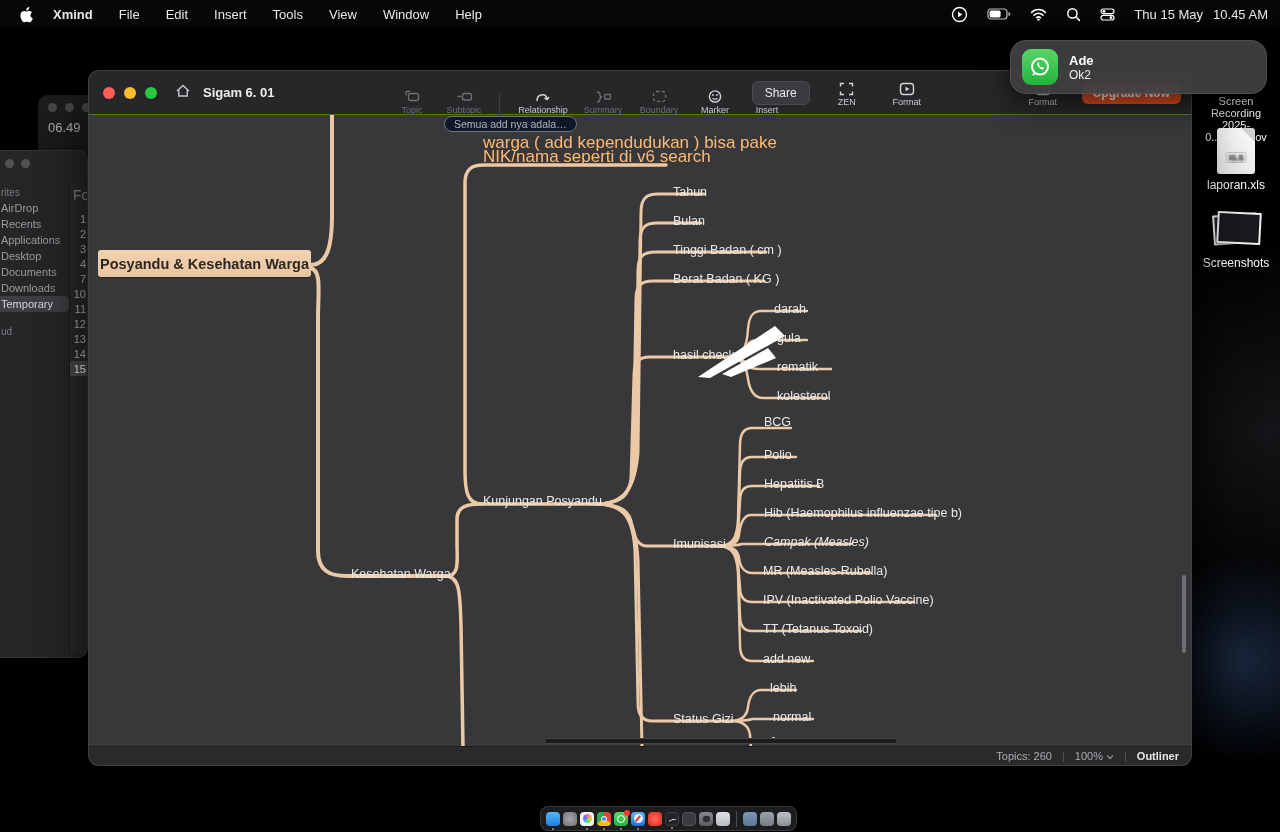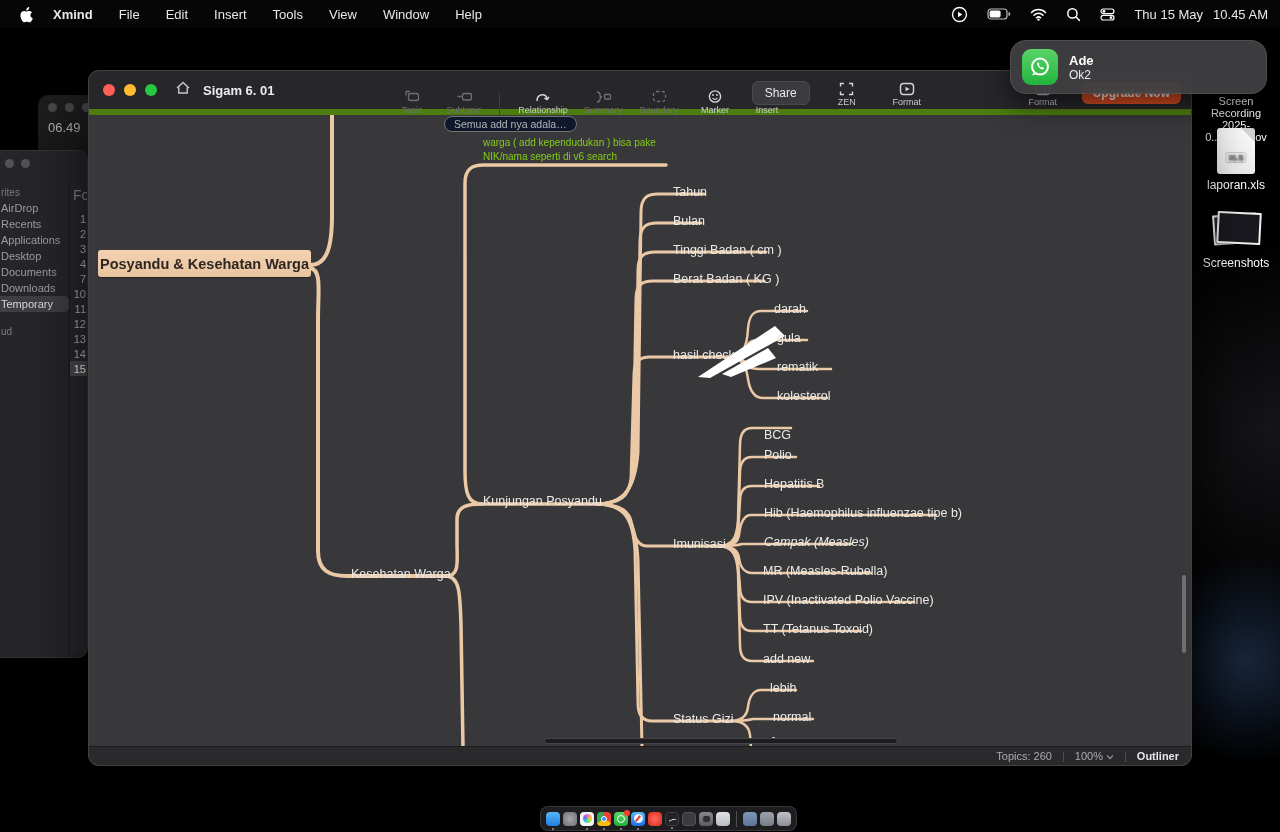--- a/index.html
+++ b/index.html
@@ -40,42 +40,42 @@
   .xls-file { width:38px; height:46px; margin:0 auto 4px; background:linear-gradient(#fdfdfd,#ececec); border-radius:3px; position:relative; box-shadow:0 1px 3px rgba(0,0,0,.5); }
   .xls-file::after { content:""; position:absolute; right:0; top:0; border:7px solid transparent; border-top-color:#000; border-right-color:#000; border-radius:0 3px 0 0; opacity:.15; }
   .xls-badge { position:absolute; left:50%; top:24px; transform:translateX(-50%); color:#9a9a9a; font-size:8px; border:1px solid #c9c9c9; padding:0 2px; border-radius:2px; }
   .shots { width:54px; height:40px; margin:0 auto 6px; position:relative; }
   .shots i { position:absolute; background:#1c1d22 center/cover; border:2px solid #f2f2f2; border-radius:1px; box-shadow:0 1px 3px rgba(0,0,0,.6); }
   .shots i:nth-child(1){ left:4px; top:4px; width:44px; height:30px; transform:rotate(-4deg); background:#26272e; }
   .shots i:nth-child(2){ left:8px; top:2px; width:44px; height:32px; transform:rotate(3deg); background:#191a20; }
 
   
   .xwin { position:absolute; left:88px; top:70px; width:1104px; height:696px; background:#37373a; border-radius:11px; box-shadow:0 24px 60px rgba(0,0,0,.75); border:1px solid rgba(255,255,255,.06); z-index:10; overflow:hidden; }
-  .titlebar { position:absolute; left:0; right:0; top:0; height:44px; background:#27272a; border-bottom:6px solid #4d7c0f; display:flex; align-items:center; }
+  .titlebar { position:absolute; left:0; right:0; top:0; height:44px; background:#27272a; border-bottom:1px solid #4d7c0f; display:flex; align-items:center; }
   .tl { display:flex; gap:9px; margin-left:14px; }
   .tl i { width:12px; height:12px; border-radius:50%; }
   .tl .r{background:#ff5f57}.tl .y{background:#febc2e}.tl .g{background:#28c840}
   .home { margin-left:18px; }
   .doctitle { color:#ececef; font-size:13px; font-weight:bold; margin-left:12px; }
   .tools { position:absolute; left:300px; top:0; height:44px; display:flex; align-items:flex-end; gap:6px; }
   .tbtn { width:46px; display:flex; flex-direction:column; align-items:center; gap:1px; padding-top:3px; }
   .tbtn .tlbl { font-size:9px; color:#c9c9ce; }
   .tbtn.dim .tlbl { color:#707075; }
   .tbtn svg { display:block; }
   .tsep { width:1px; height:22px; background:#404043; margin:0 6px; }
   .right-tools { position:absolute; right:10px; top:0; height:44px; display:flex; align-items:center; gap:14px; }
   .share-btn { background:#3b3b3f; border:1px solid #4a4a4e; color:#e9e9ec; font-size:12px; border-radius:6px; padding:4px 12px; }
   .upgrade-btn { background:#dd4e22; color:#fff; font-size:12px; font-weight:bold; border:none; border-radius:6px; padding:4px 11px; margin-left:86px; }
 
   
   .canvas { position:absolute; left:0; right:0; top:44px; bottom:19px; background:#38383a; overflow:hidden; }
   .pill-note { position:absolute; left:355px; top:1px; background:#0f172a; border:1px solid #737376; color:#b4b4b7; font-size:10.5px; padding:1px 9px; border-radius:9px; white-space:nowrap; }
   .central { position:absolute; left:9px; top:135px; width:213px; height:27px; background:linear-gradient(#f3d2b1,#e9c4a0); border-radius:3px; color:#2e2620; font-weight:bold; font-size:14.5px; display:flex; align-items:center; justify-content:center; box-shadow:0 1px 0 rgba(0,0,0,.35); }
   .lbl { position:absolute; color:#eceae7; font-size:12.5px; white-space:nowrap;margin-top:8px; }
-  .lbl2 { position:absolute; color:#84cc16; font-size:10px; line-height:13.5px; }
+  .lbl2 { position:absolute; color:#fdba74; font-size:17px; line-height:13.5px; }
   .vscroll { position:absolute; right:5px; top:460px; width:4px; height:78px; border-radius:2px; background:#6f6f73; }
   .hscroll { position:absolute; left:455px; top:623px; width:354px; height:6px; border-radius:3px; background:#1d1d1f; border:1px solid #454548; }
 
   
   .statusbar { position:absolute; left:0; right:0; bottom:0; height:19px; background:#2a2a2d; border-top:1px solid #1d1d1f; display:flex; align-items:center; justify-content:flex-end; gap:10px; padding-right:12px; font-size:11px; color:#ababaf; }
   .statusbar .sdiv { color:#535357; }
   .statusbar .outl { color:#e6e6e9; font-weight:bold; }
   .zchev { font-size:9px; color:#8b8b8f; margin-left:3px; }
 
   
@@ -319,21 +319,21 @@
       <div class="lbl" style="left:584px; top:91px;">Bulan</div>
       <div class="lbl" style="left:584px; top:120px;">Tinggi Badan ( cm )</div>
       <div class="lbl" style="left:584px; top:149px;">Berat Badan ( KG )</div>
       <div class="lbl" style="left:584px; top:225px;">hasil check</div>
       <div class="lbl" style="left:685px; top:179px;">darah</div>
       <div class="lbl" style="left:688px; top:208px;">gula</div>
       <div class="lbl" style="left:688px; top:237px;">rematik</div>
       <div class="lbl" style="left:688px; top:266px;">kolesterol</div>
       <div class="lbl" style="left:394px; top:371px;">Kunjungan Posyandu</div>
       <div class="lbl" style="left:584px; top:414px;">Imunisasi</div>
-      <div class="lbl" style="left:675px; top:305px;">BCG</div>
+      <div class="lbl" style="left:675px; top:292px;">BCG</div>
       <div class="lbl" style="left:675px; top:325px;">Polio</div>
       <div class="lbl" style="left:675px; top:354px;">Hepatitis B</div>
       <div class="lbl" style="left:675px; top:383px;">Hib (Haemophilus influenzae tipe b)</div>
       <div class="lbl" style="left:675px; top:412px;font-style:italic;">Campak (Measles)</div>
       <div class="lbl" style="left:674px; top:441px;">MR (Measles-Rubella)</div>
       <div class="lbl" style="left:674px; top:470px;">IPV (Inactivated Polio Vaccine)</div>
       <div class="lbl" style="left:674px; top:499px;">TT (Tetanus Toxoid)</div>
       <div class="lbl" style="left:674px; top:529px;">add new</div>
       <div class="lbl" style="left:262px; top:444px;">Kesehatan Warga</div>
       <div class="lbl" style="left:584px; top:589px;">Status Gizi</div>

